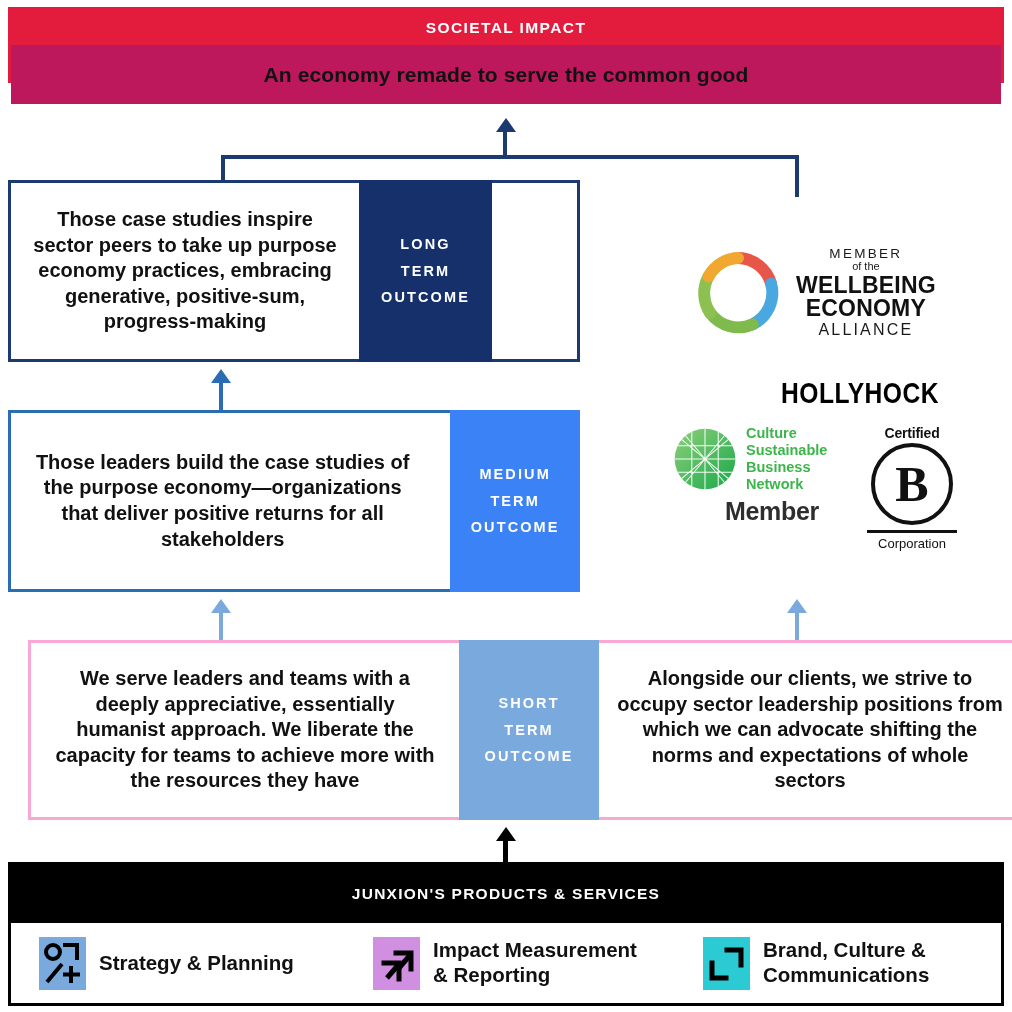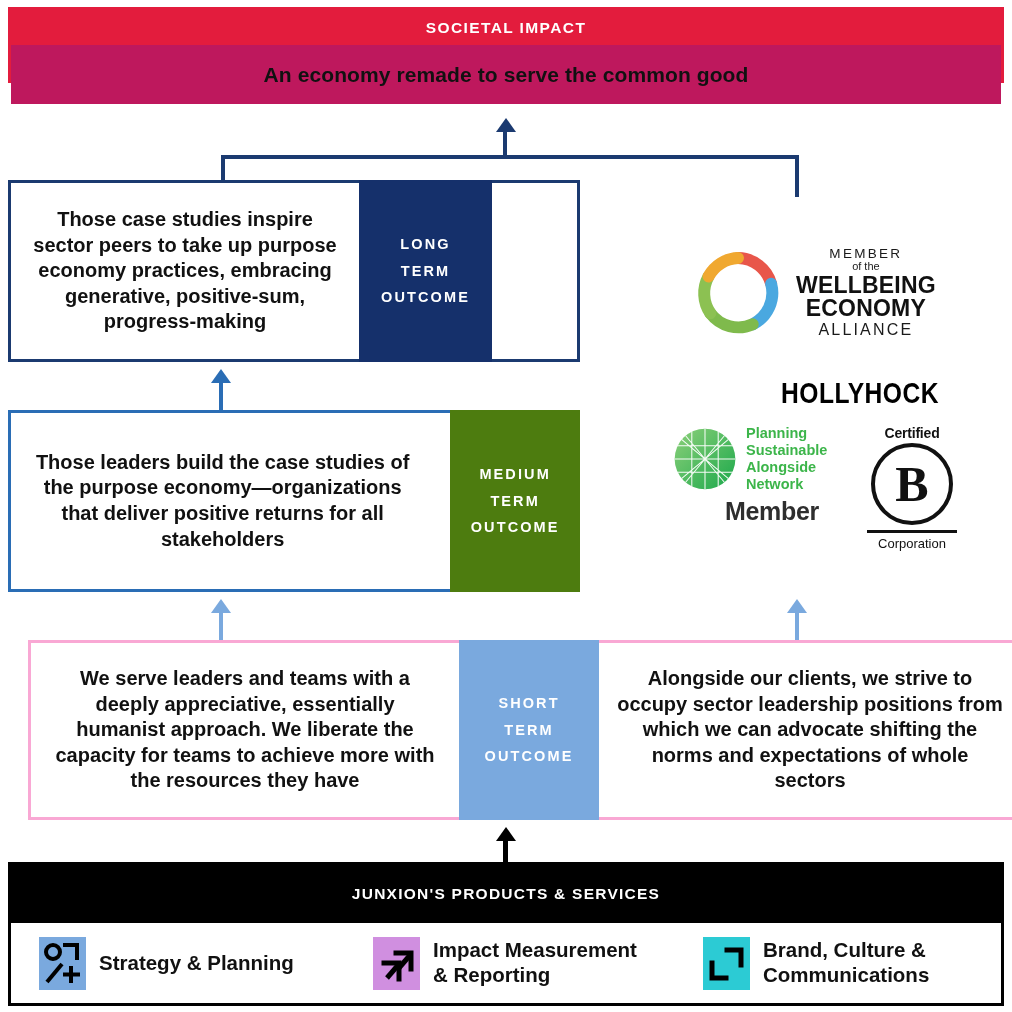--- a/index.html
+++ b/index.html
@@ -41,21 +41,21 @@
     justify-content:center;color:#fff;font-weight:bold;font-size:14.5px;letter-spacing:2.1px;
     line-height:1.85;text-align:left;}
 
   
   #row-long{left:8px;top:180px;width:572px;height:182px;border:3px solid #1b3a70;}
   #row-long .txt{width:348px;}
   #row-long .lab{width:133px;background:#15306b;margin:-3px -3px -3px 0;}
   
   #row-med{left:8px;top:410px;width:572px;height:182px;border:3px solid #2a6db5;}
   #row-med .txt{width:433px;}
-  #row-med .lab{width:133px;background:#4d7c0f;margin:-3px -3px -3px 16px;}
+  #row-med .lab{width:133px;background:#3b82f6;margin:-3px -3px -3px 16px;}
   
   #row-short{left:8px;top:640px;width:996px;height:180px;border:3px solid #f9a8d4;margin-left:20px;}
   #row-short .txt-left{width:428px;}
   #row-short .lab{width:140px;background:#7aa9de;margin:-3px 0;}
   #row-short .txt-right{flex:1;}
 
   
   #ps-wrap{position:absolute;left:8px;top:862px;width:996px;height:144px;
     border:3px solid #000;box-sizing:border-box;background:#fff;}
   #ps-band{position:absolute;left:0;top:0;width:100%;height:58px;background:#000;
@@ -250,23 +250,23 @@
             </linearGradient>
           </defs>
           <circle cx="50" cy="50" r="46" fill="url(#ggrad)"></circle>
           <g clip-path="url(#gclip)" stroke="#ffffff" stroke-width="1.6" fill="none" opacity=".95">
             <path d="M4 50 H96 M50 4 V96 M14 20 L86 80 M86 20 L14 80
                      M4 30 H96 M4 70 H96 M30 4 V96 M70 4 V96
                      M20 14 L80 86 M80 14 L20 86"></path>
           </g>
         </svg>
         <div class="asbn-txt">
-          <div>Planning</div>
+          <div>Culture</div>
           <div>Sustainable</div>
-          <div>Alongside</div>
+          <div>Business</div>
           <div>Network</div>
         </div>
       </div>
       <div class="asbn-member">Member</div>
     </div>
 
     <div class="bcorp">
       <div class="bcorp-t1">Certified</div>
       <div class="bcorp-b">B</div>
       <div class="bcorp-rule"></div>

